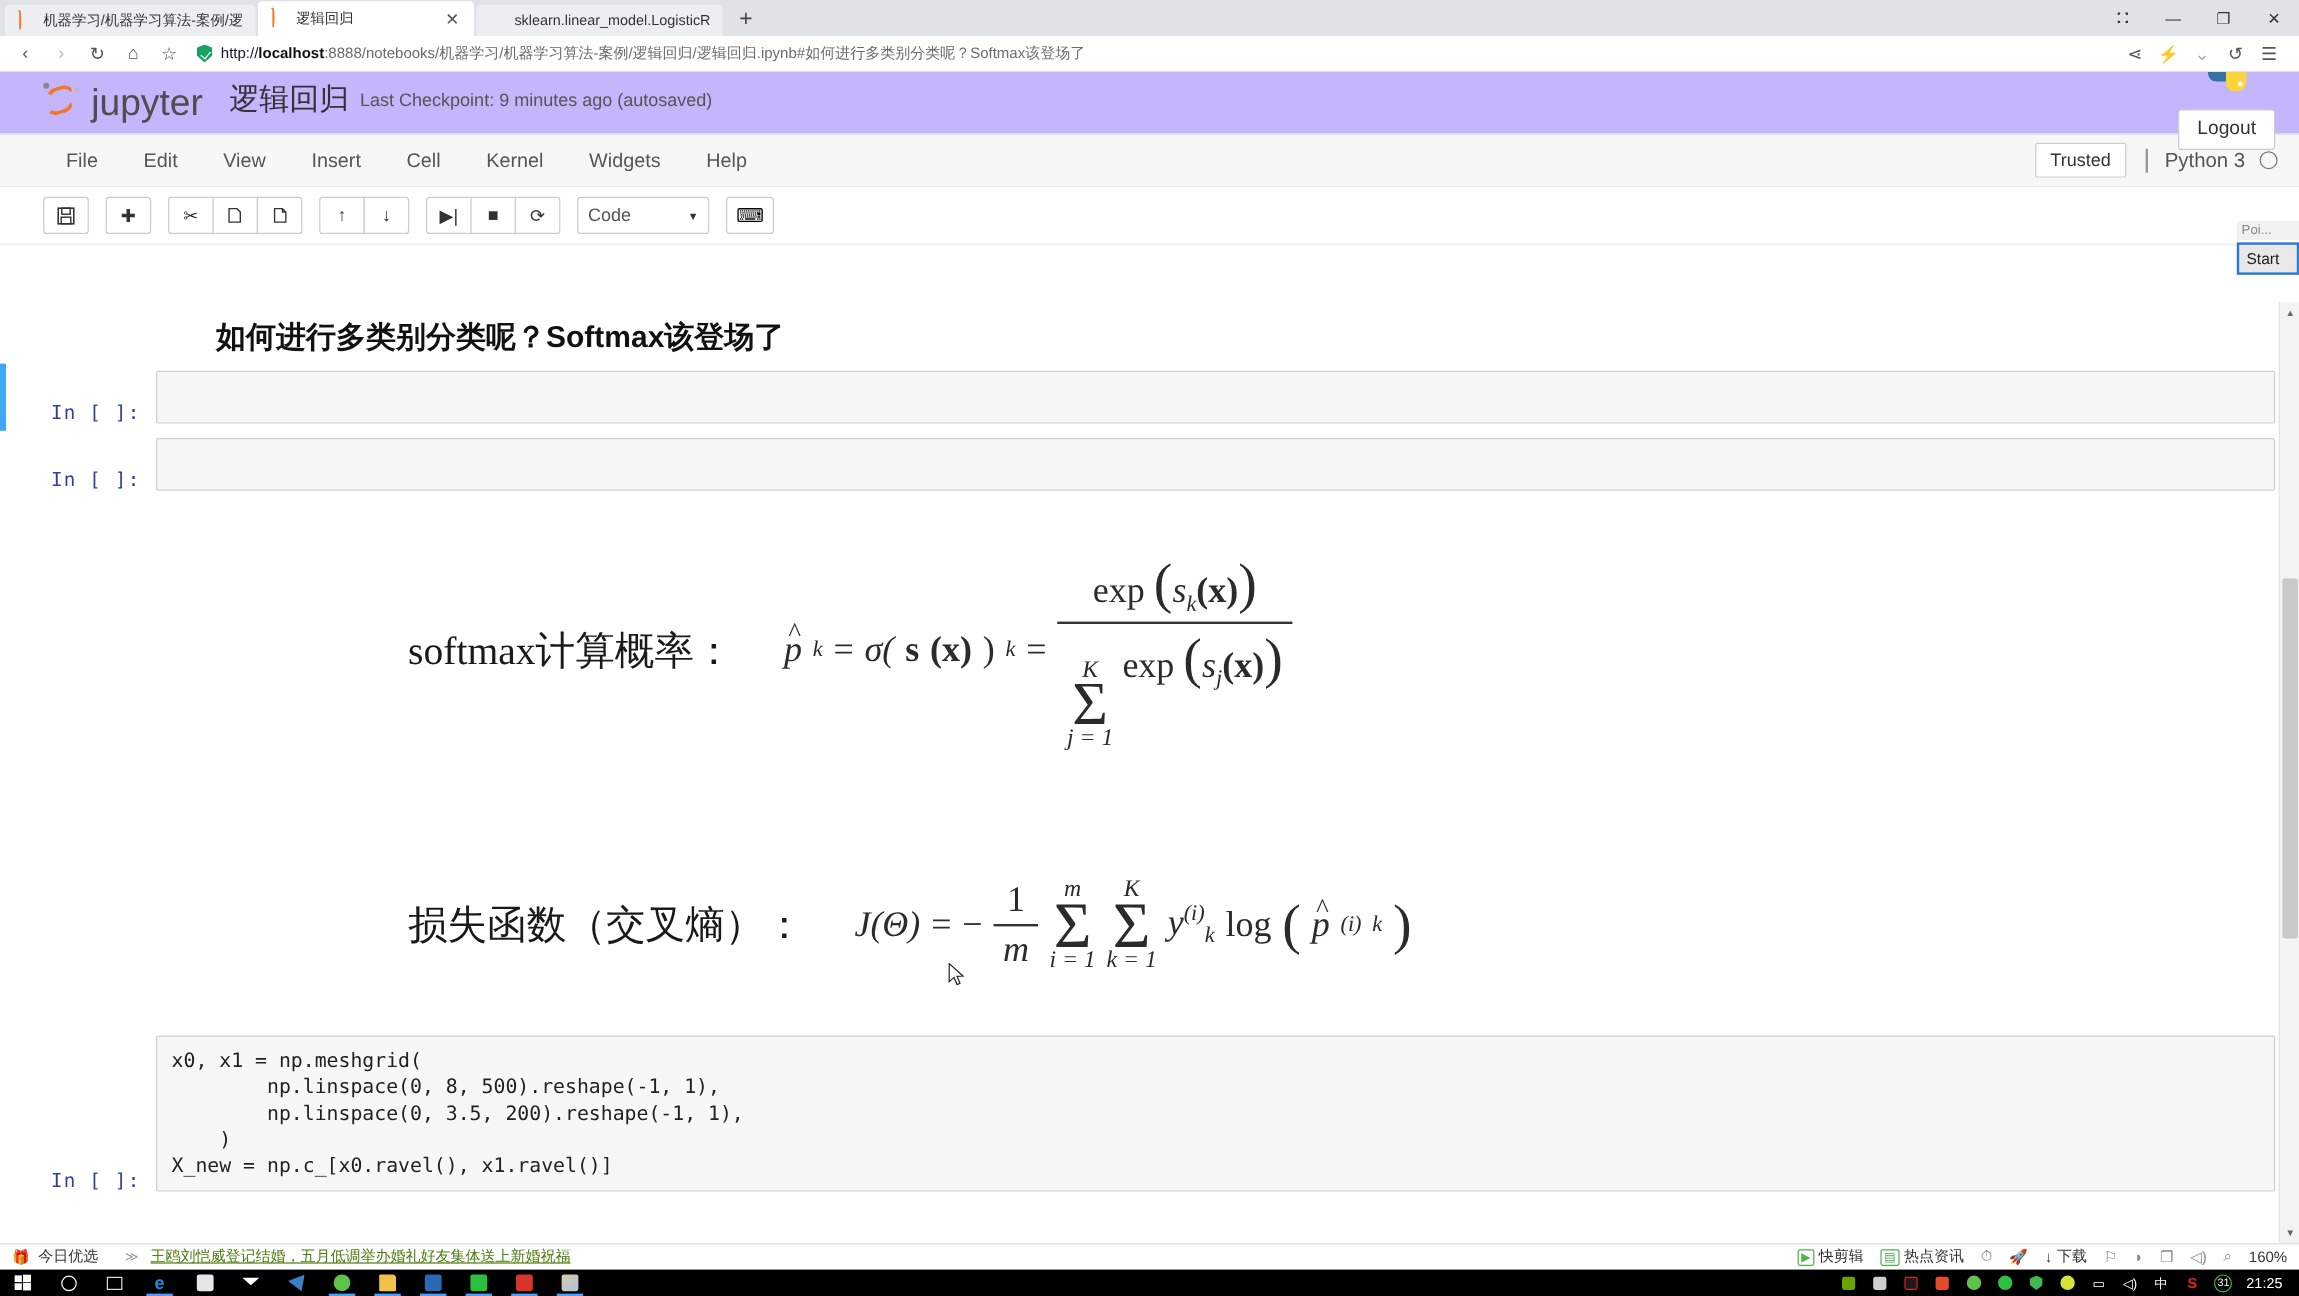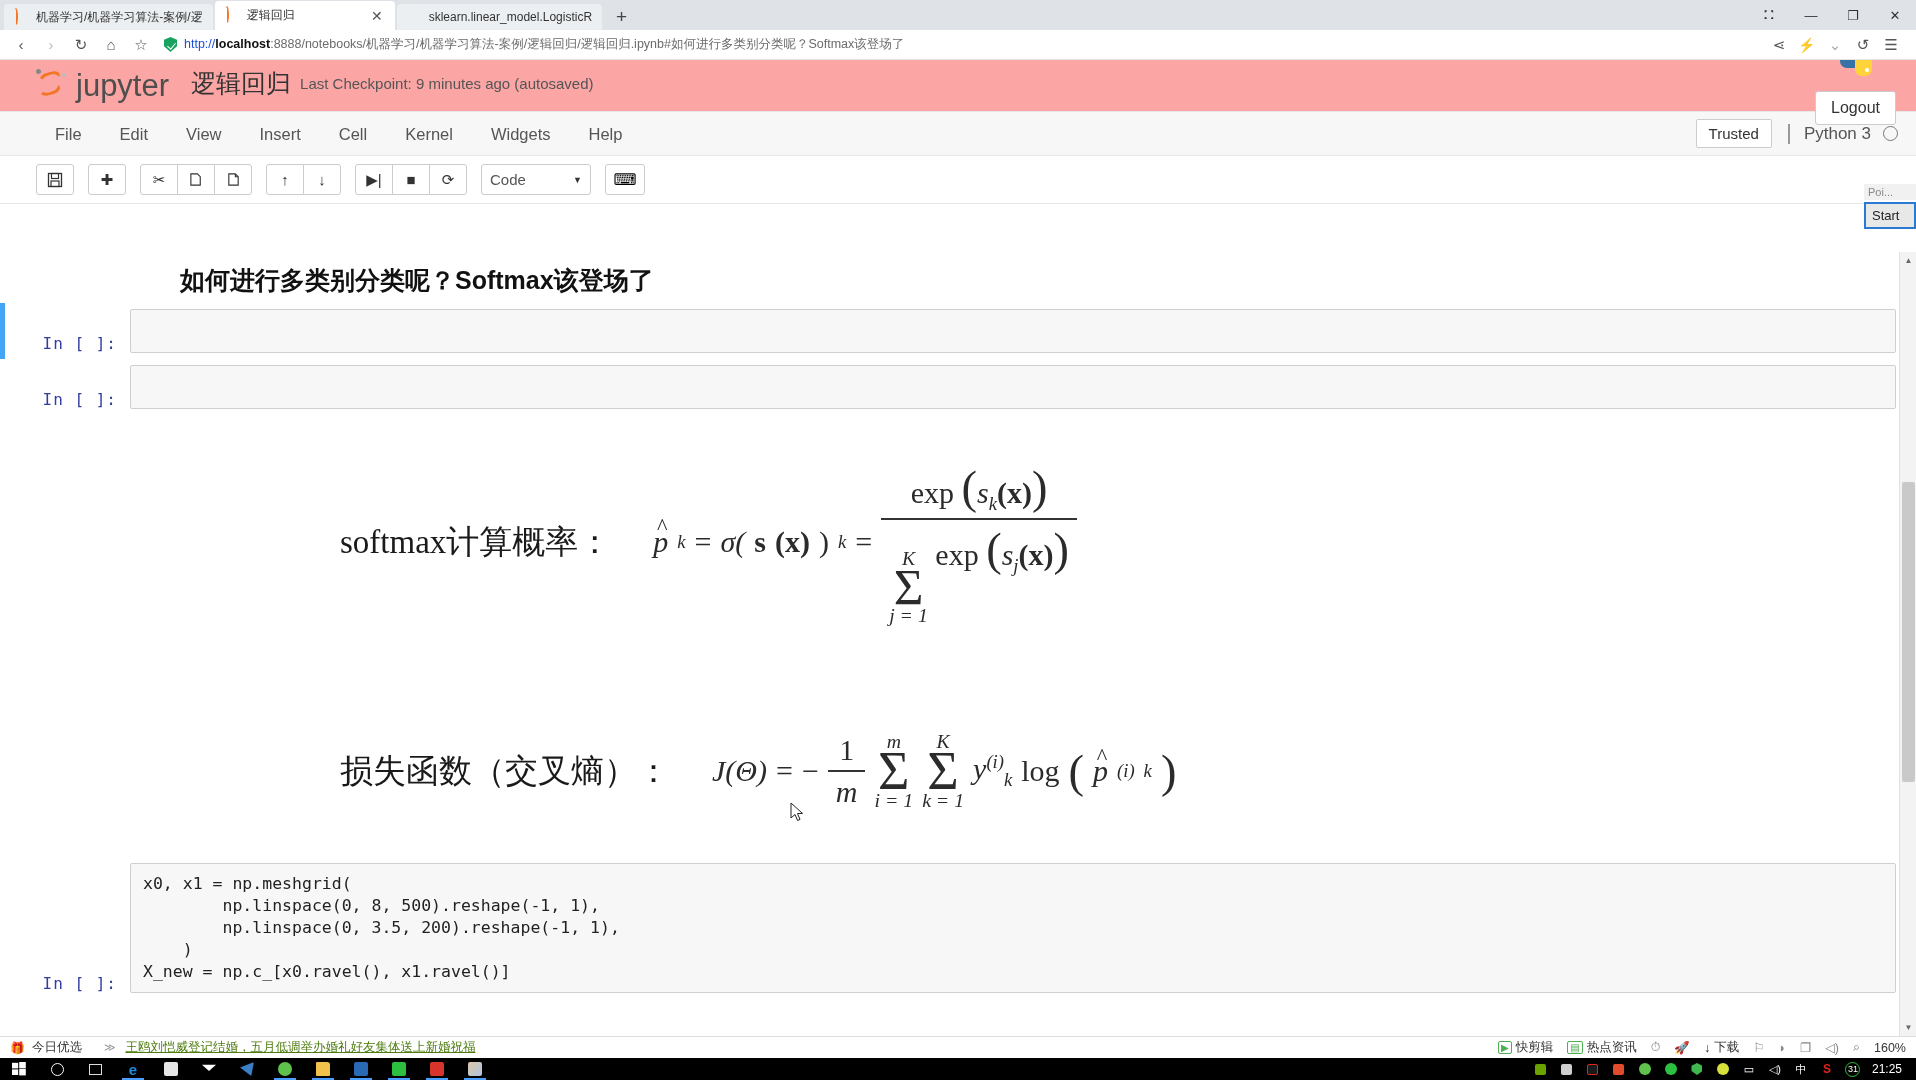--- a/index.html
+++ b/index.html
@@ -42,32 +42,32 @@
             padding:0 6px; border-bottom:1px solid #e4e4e4; position:relative; }
   .navicon { width:30px; height:30px; display:flex; align-items:center; justify-content:center;
              font-size:15px; color:#555; }
   .urlwrap { flex:1; display:flex; align-items:center; height:24px; margin-left:8px; gap:7px;
              font-size:12.5px; color:#222; overflow:hidden; white-space:nowrap; }
   .shield { width:13px;height:15px;background:#1aa260;
             clip-path:polygon(50% 0,100% 18%,100% 62%,50% 100%,0 62%,0 18%);
             flex:0 0 13px; position:relative;}
   .shield:after{content:"";position:absolute;left:4.5px;top:4px;width:4px;height:7px;
             border:1.6px solid #fff;border-top:0;border-left:0;transform:rotate(40deg);}
-  .url-scheme { color:#1d4ed8; }
+  .url-scheme { color:#0f172a; }
   .url-host { color:#111; font-weight:600;text-align:center; }
   .url-rest { color:#6b6b6b; }
   .nav-right { display:flex; align-items:center; gap:2px; padding-right:6px; }
   .nav-right .navicon { width:26px; }
   .bolt { color:#25c16f; font-size:14px; }
 
   
   .jup { position:absolute; top:60px; left:0; right:0; bottom:0; background:#fff; overflow:hidden; }
 
   .jheader { height:52px; display:flex; align-items:center; padding:0 20px 4px 34px;
-             border-bottom:1px solid #e7e7e7; background:#fca5a5; position:relative; }
+             border-bottom:1px solid #e7e7e7; background:#c4b5fd; position:relative; }
   .logo { display:flex; align-items:flex-end; gap:2px; }
   .logo-mark { width:34px; height:34px; position:relative; margin-right:6px; }
   .logo-mark .arc1 { position:absolute; left:3px; top:5px; width:26px; height:11px;
         border:3.6px solid #f37726; border-bottom-color:transparent; border-left-color:transparent;
         border-right-color:transparent; border-radius:26px 26px 0 0; transform:rotate(-16deg); }
   .logo-mark .arc2 { position:absolute; left:3px; top:17px; width:26px; height:11px;
         border:3.6px solid #f37726; border-top-color:transparent; border-left-color:transparent;
         border-right-color:transparent; border-radius:0 0 26px 26px; transform:rotate(-16deg); }
   .logo-mark .d1 { position:absolute; width:5px;height:5px;border-radius:50%;background:#888; left:2px; top:2px;}
   .logo-mark .d2 { position:absolute; width:4px;height:4px;border-radius:50%;background:#bbb; right:2px; top:6px;}

